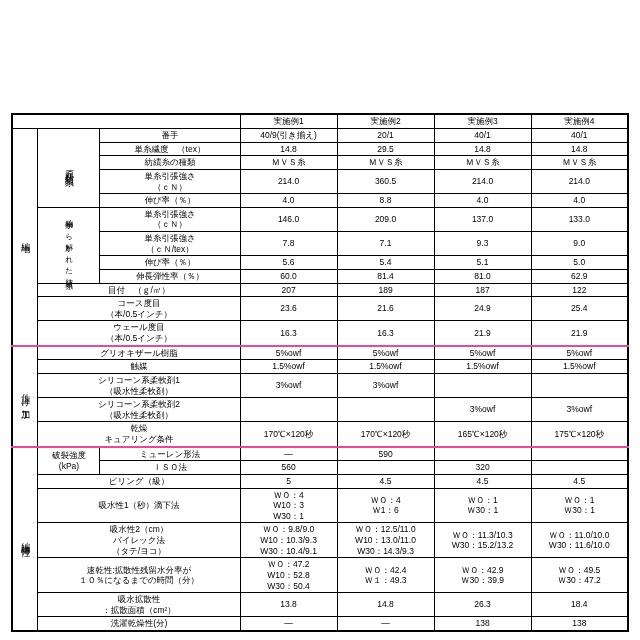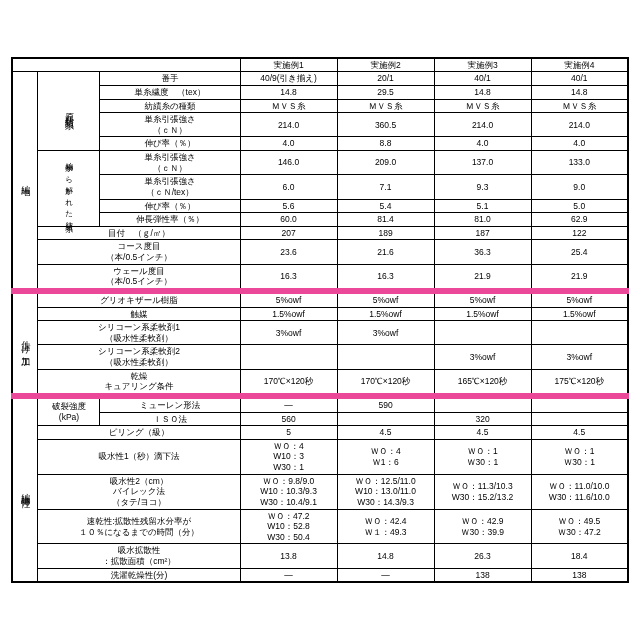--- a/index.html
+++ b/index.html
@@ -6,41 +6,41 @@
   body{
     width:640px;height:640px;
     background:#ffffff;
     font-family:"Liberation Sans", sans-serif;
     color:#000;
   }
   .sheet{
     box-sizing:border-box;
     width:640px;height:640px;
     padding:8px 12px 8px 12px;
-    display:flex;align-items:center;justify-content:center;
+    display:flex;align-items:flex-end;justify-content:center;
   }
   table.patent{
     border-collapse:collapse;
     width:616px;
     table-layout:fixed;
     border:2px solid #000;
   }
   table.patent td, table.patent th{
     border:1px solid #000;
     text-align:center;
     vertical-align:middle;
     font-weight:normal;
     font-size:8.5px;
     line-height:1.25;
     padding:1px 1px;
     letter-spacing:0px;
     word-break:break-all;
   }
   
-  tr.grp-top > td{ border-top:6px solid #ec4899; }
+  tr.grp-top > td{ border-top:2px solid #ec4899; }
   td.vgroup{ border-right:1px solid #000; }
   .rot{
     writing-mode:vertical-rl;
     text-orientation:upright;
     letter-spacing:2px;
     white-space:nowrap;
     margin:0 auto;
     font-size:9px;
   }
   .hdr td{ font-size:9px; padding:4px 1px; font-weight:normal;}
@@ -123,21 +123,21 @@
         <td class="valsm">単糸引張強さ
 （ｃＮ）</td>
         <td class="val">146.0</td>
         <td class="val">209.0</td>
         <td class="val">137.0</td>
         <td class="val">133.0</td>
       </tr>
       <tr>
         <td class="valsm">単糸引張強さ
 （ｃＮ/tex）</td>
-        <td class="val">6.0</td>
+        <td class="val">7.8</td>
         <td class="val">7.1</td>
         <td class="val">9.3</td>
         <td class="val">9.0</td>
       </tr>
       <tr>
         <td class="lbl">伸び率（％）</td>
         <td class="val">5.6</td>
         <td class="val">5.4</td>
         <td class="val">5.1</td>
         <td class="val">5.0</td>
@@ -155,21 +155,21 @@
         <td class="val">207</td>
         <td class="val">189</td>
         <td class="val">187</td>
         <td class="val">122</td>
       </tr>
       <tr>
         <td colspan="2" class="valsm">コース度目
 （本/0.5インチ）</td>
         <td class="val">23.6</td>
         <td class="val">21.6</td>
-        <td class="val">36.3</td>
+        <td class="val">24.9</td>
         <td class="val">25.4</td>
       </tr>
       <tr>
         <td colspan="2" class="valsm">ウェール度目
 （本/0.5インチ）</td>
         <td class="val">16.3</td>
         <td class="val">16.3</td>
         <td class="val">21.9</td>
         <td class="val">21.9</td>
       </tr>

